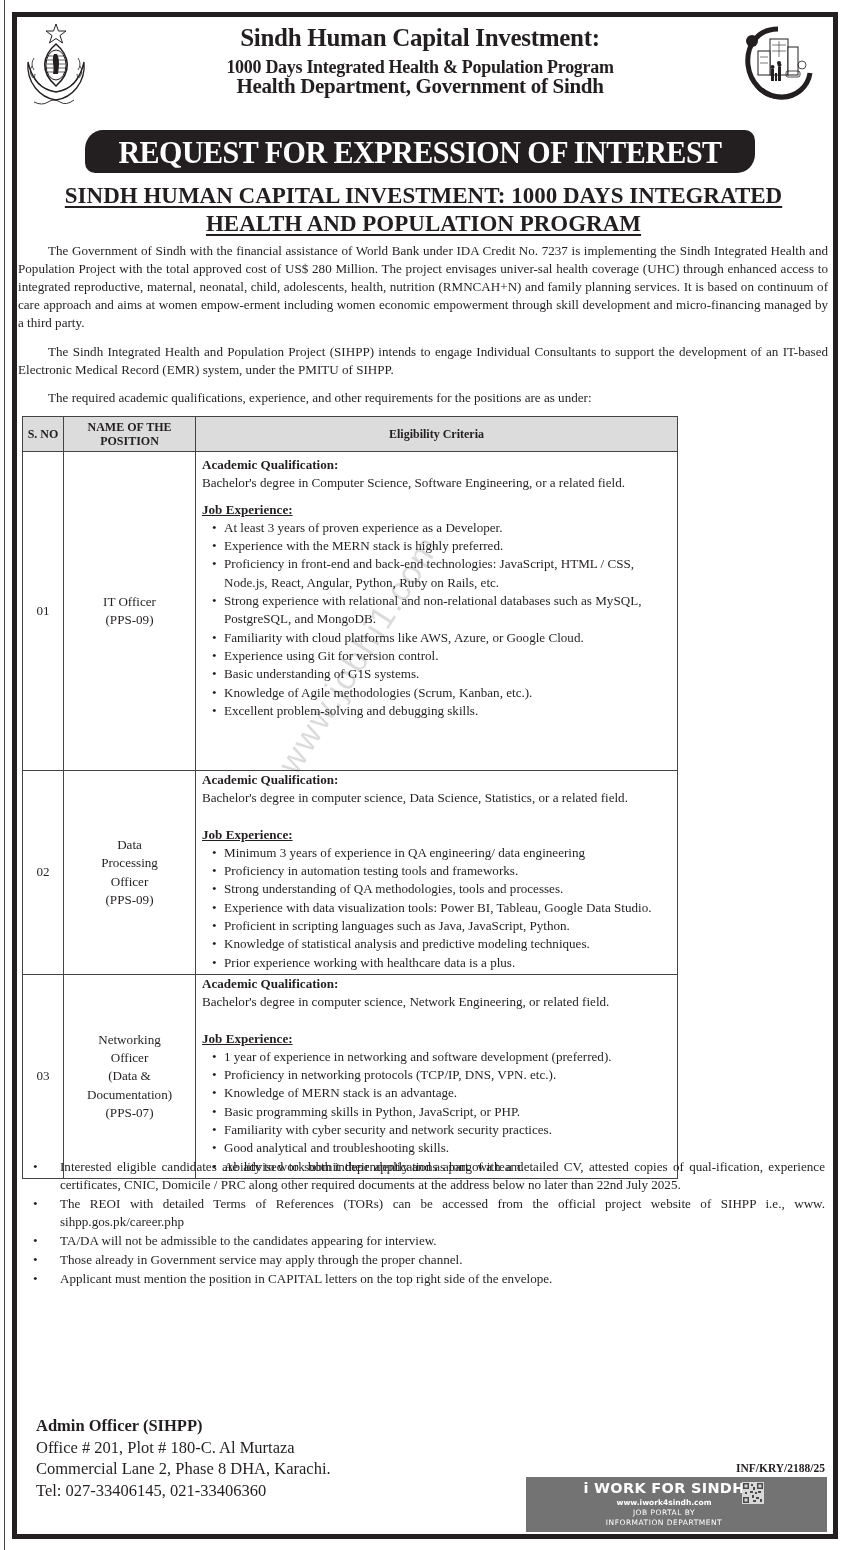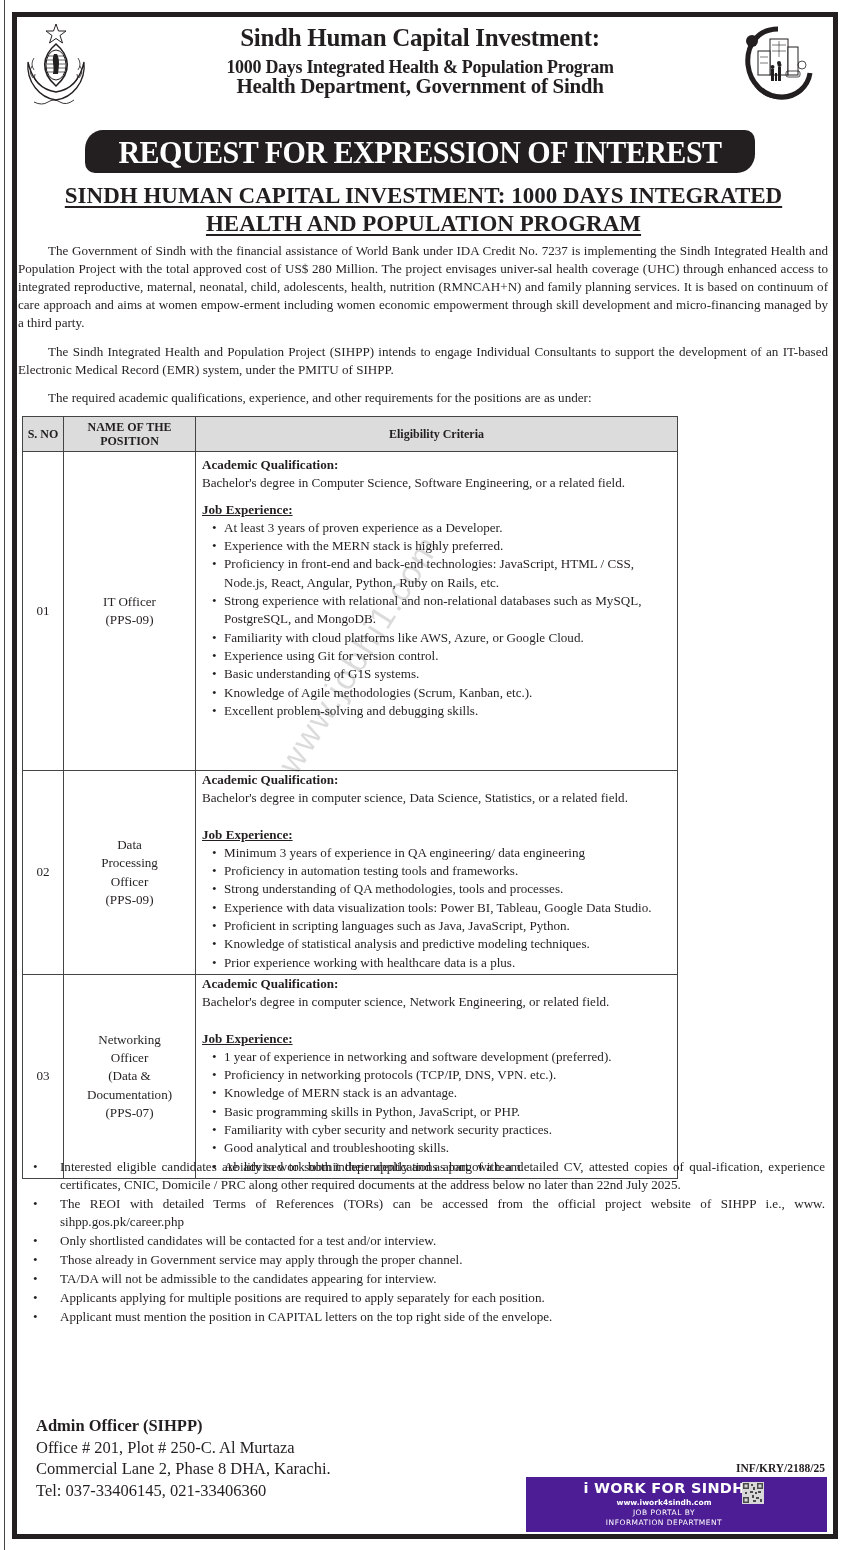--- a/index.html
+++ b/index.html
@@ -36,21 +36,21 @@
   .row1 td { height: 319px; }
   .row2 td { height: 204px; }
   .row3 td { height: 204px; }
   .row2 .c-crit, .row3 .c-crit { padding-top: 0; }
   .notes { position: absolute; left: 33px; top: 1158px; width: 792px; list-style: none; font-size: 13.1px; line-height: 18px; }
   .notes li { position: relative; padding-left: 27px; text-align: justify; margin-bottom: 1px; }
   .notes li::before { content: "•"; position: absolute; left: 0; top: 0; }
   .address { position: absolute; left: 36px; top: 1415px; font-size: 16.5px; line-height: 21.5px; }
   .address .addr-title { font-weight: bold; }
   .inf-ref { position: absolute; left: 690px; top: 1462px; width: 135px; text-align: right; font-size: 11.5px; font-weight: bold; color: #231f20; }
-  .iwork { position: absolute; left: 526px; top: 1477px; width: 301px; height: 55px; background: #4c1d95; color: #fff; font-family: "DejaVu Sans", "Liberation Sans", sans-serif; text-align: center; }
+  .iwork { position: absolute; left: 526px; top: 1477px; width: 301px; height: 55px; background: #737373; color: #fff; font-family: "DejaVu Sans", "Liberation Sans", sans-serif; text-align: center; }
   .iwork-brand { position: absolute; left: 38px; top: 3px; width: 200px; font-size: 14.5px; font-weight: bold; letter-spacing: 0.3px; }
   .iwork-url { position: absolute; left: 38px; top: 21px; width: 200px; font-size: 7.5px; font-weight: bold; }
   .iwork-line { position: absolute; left: 38px; width: 200px; font-size: 7.5px; letter-spacing: 0.5px; }
   .il1 { top: 31px; }
   .il2 { top: 41px; }
   .qr { position: absolute; left: 216px; top: 5px; width: 22px; height: 22px; }
   .watermark { position: absolute; left: 270px; top: 760px; font-family: "Liberation Sans", sans-serif; font-size: 34px; color: rgba(0,0,0,0.14); transform: rotate(-58deg); transform-origin: left top; white-space: nowrap; letter-spacing: 2px; pointer-events: none; }
 </style>
 </head>
 <body>
@@ -198,32 +198,30 @@
       </td>
     </tr>
   </tbody>
 </table>
 
 <div class="watermark">www.jobhi1.com</div>
 
 <ul class="notes">
   <li>Interested eligible candidates are advised to submit their applications along with a detailed CV, attested copies of qual-ification, experience certificates, CNIC, Domicile / PRC along other required documents at the address below no later than 22nd July 2025.</li>
   <li>The REOI with detailed Terms of References (TORs) can be accessed from the official project website of SIHPP i.e., www. sihpp.gos.pk/career.php</li>
-  <li>Only shortlisted candidates will be contacted for a test and/or interview.</li>
+  <li>TA/DA will not be admissible to the candidates appearing for interview.</li>
   <li>Those already in Government service may apply through the proper channel.</li>
-  <li>TA/DA will not be admissible to the candidates appearing for interview.</li>
-  <li>Applicants applying for multiple positions are required to apply separately for each position.</li>
   <li>Applicant must mention the position in CAPITAL letters on the top right side of the envelope.</li>
 </ul>
 
 <div class="address">
   <div class="addr-title">Admin Officer (SIHPP)</div>
-  <div>Office # 201, Plot # 250-C. Al Murtaza</div>
+  <div>Office # 201, Plot # 180-C. Al Murtaza</div>
   <div>Commercial Lane 2, Phase 8 DHA, Karachi.</div>
-  <div>Tel: 037-33406145, 021-33406360</div>
+  <div>Tel: 027-33406145, 021-33406360</div>
 </div>
 
 <div class="inf-ref">INF/KRY/2188/25</div>
 
 <div class="iwork">
   <div class="iwork-brand">
     <span>i</span>
     <span>WORK FOR SINDH</span>
   </div>
   <div class="iwork-url">www.iwork4sindh.com</div>

